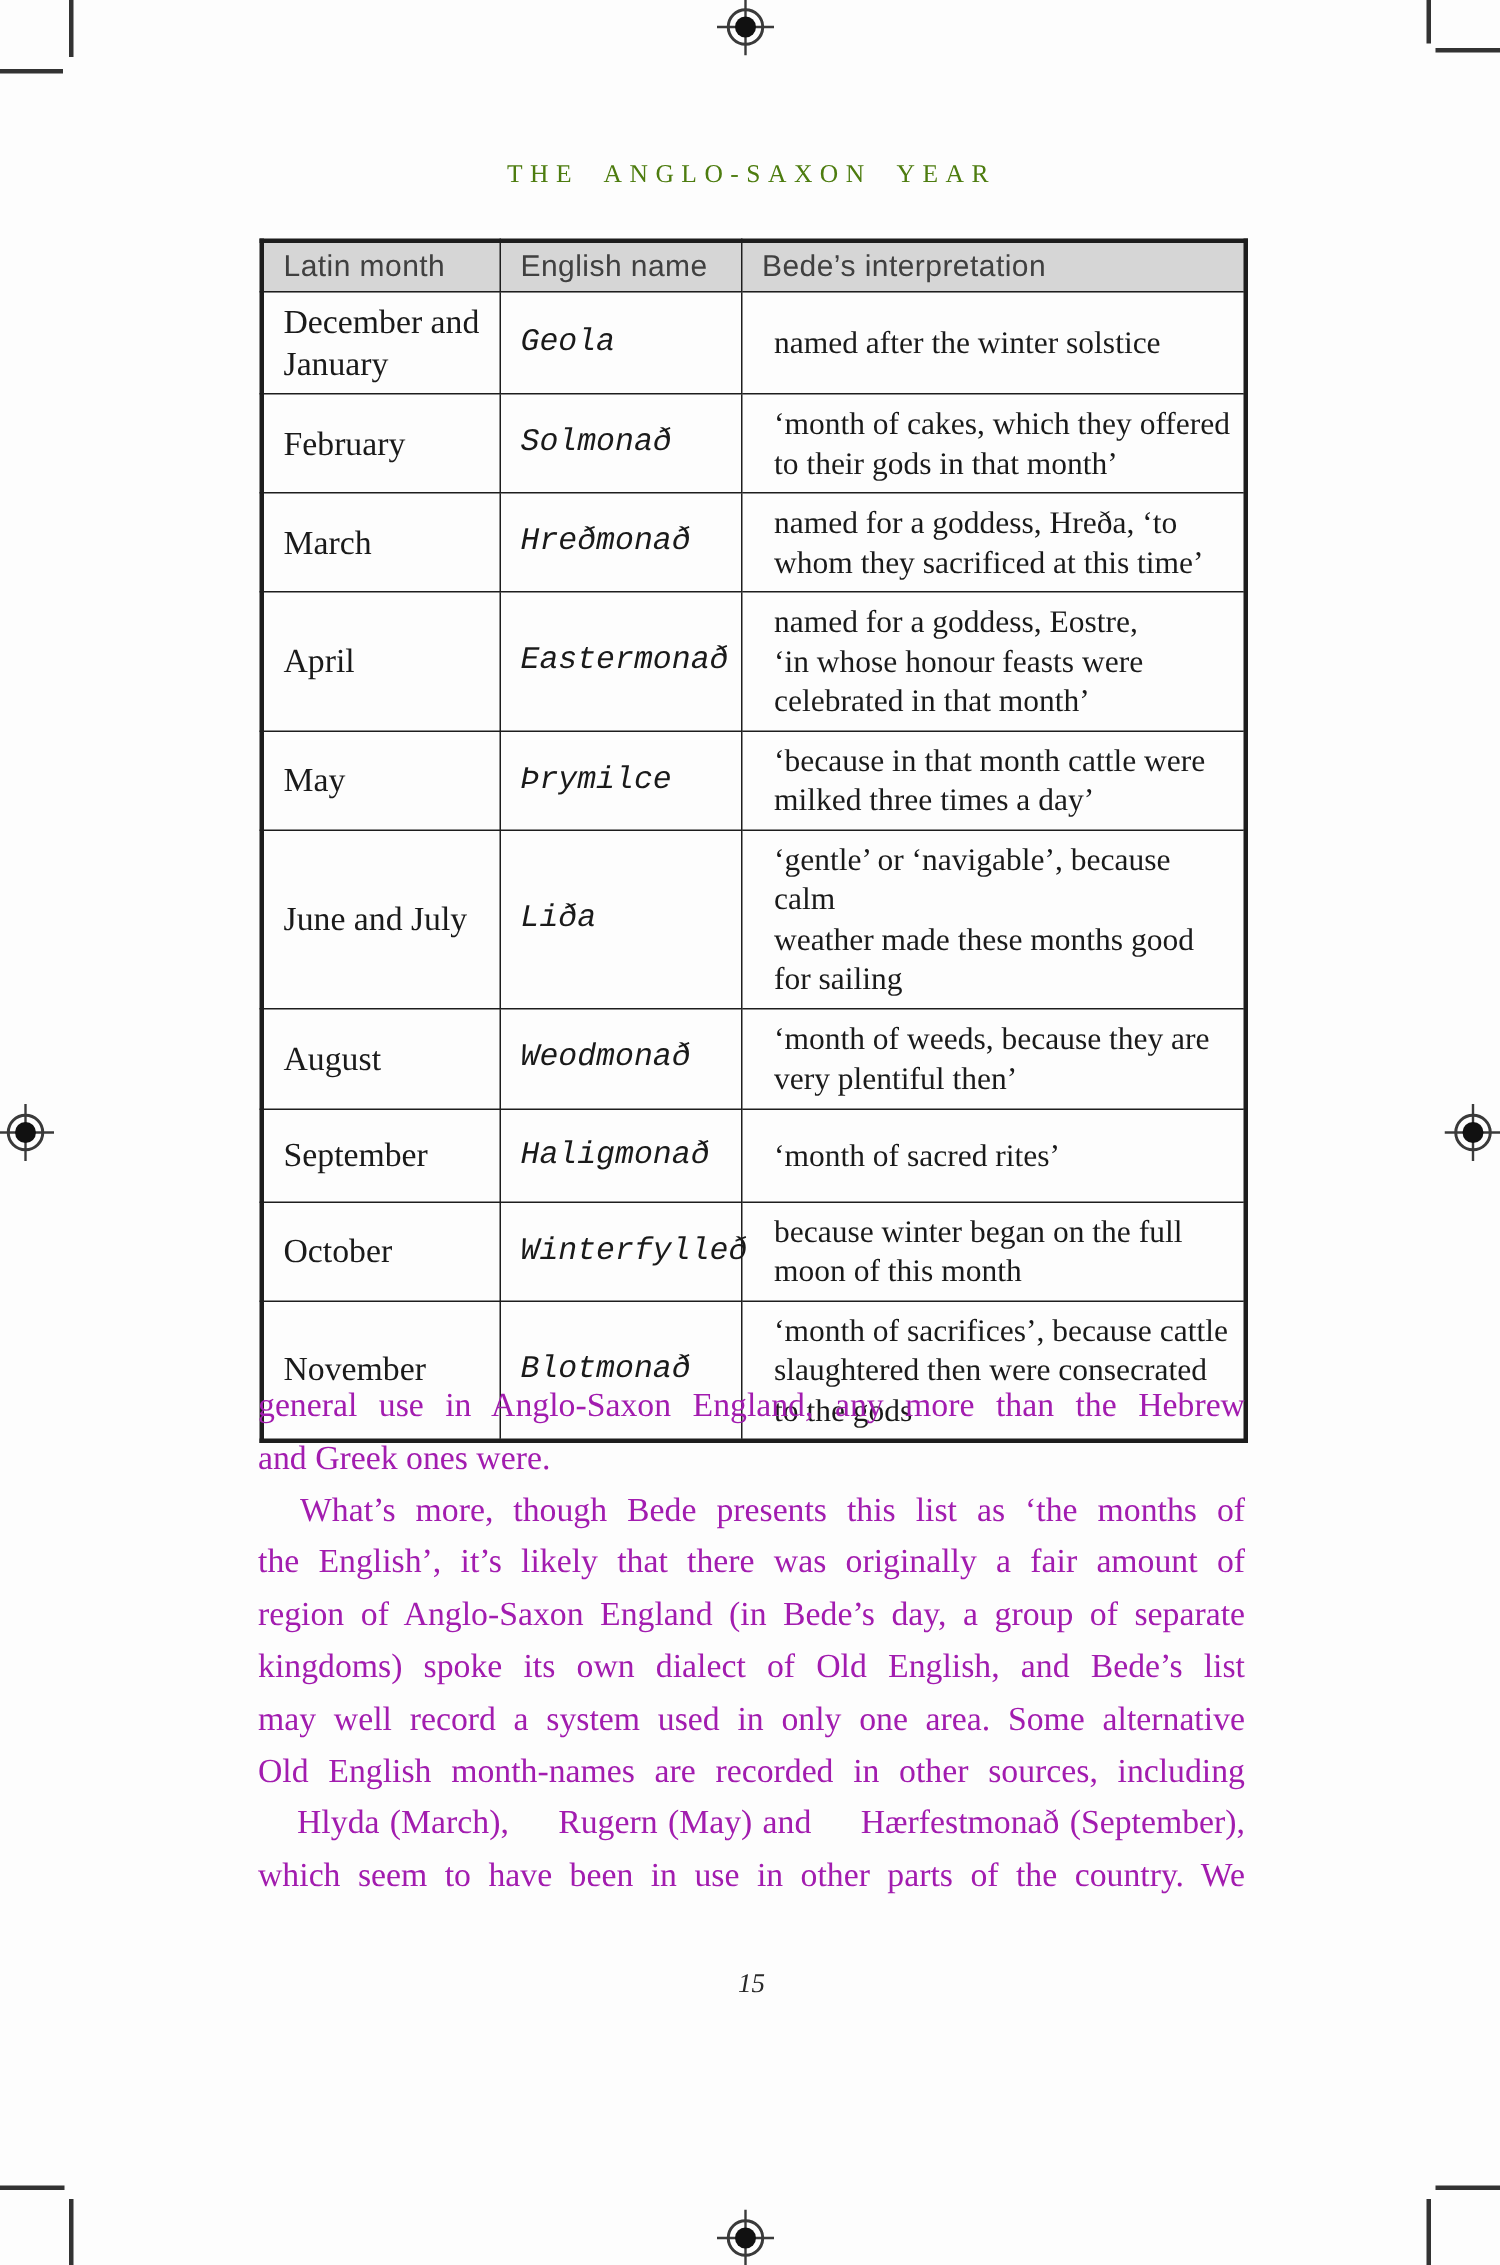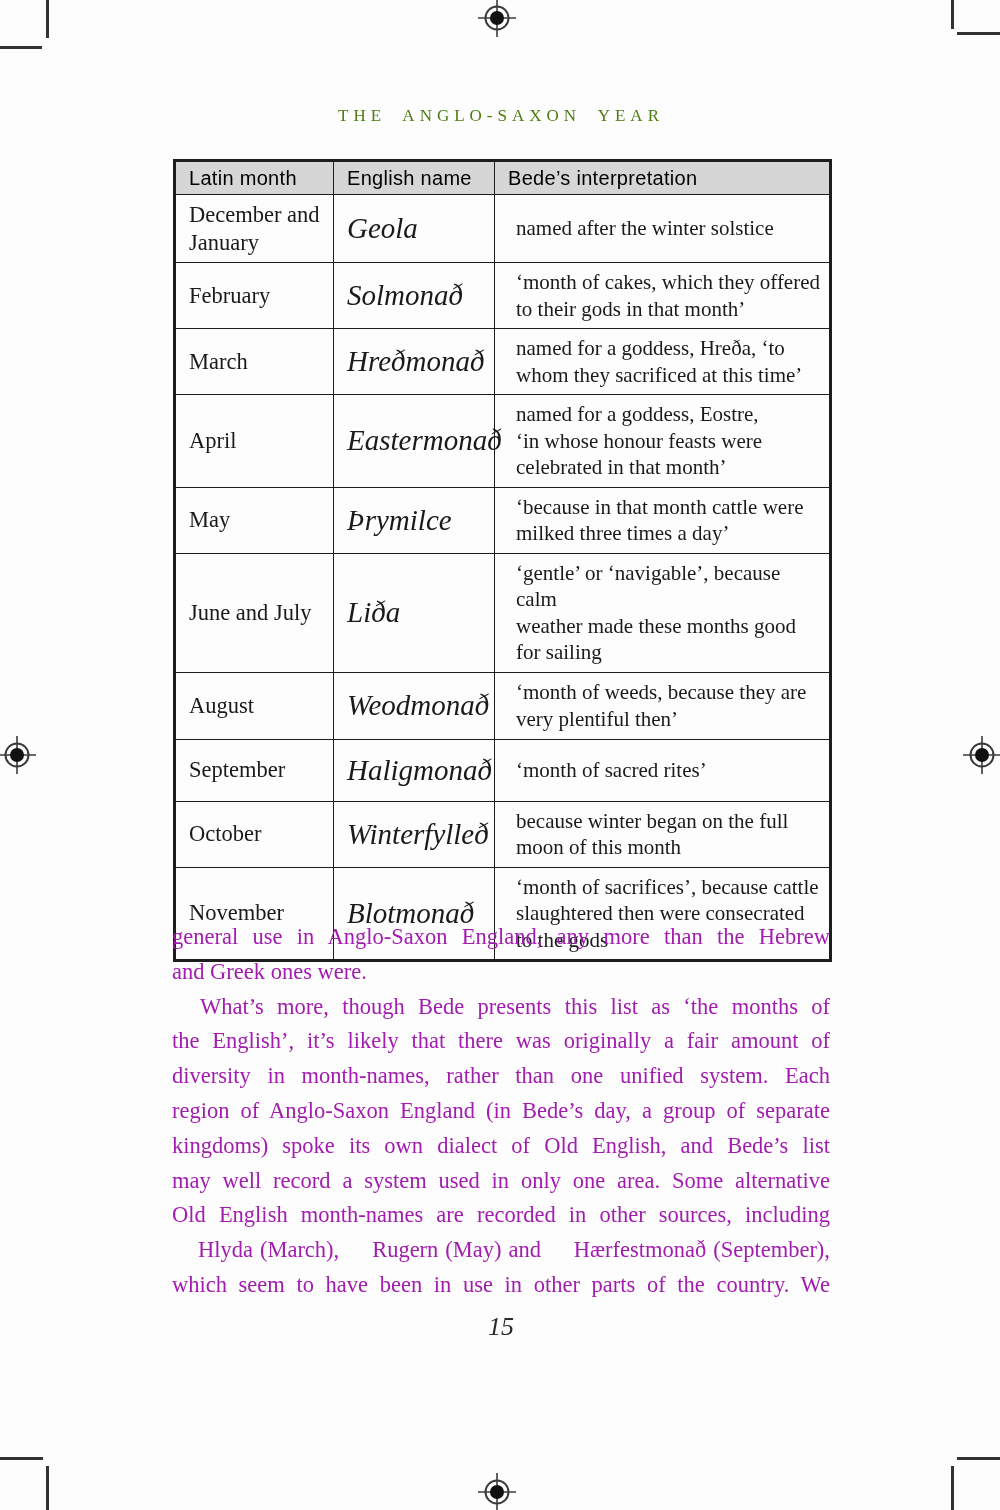--- a/index.html
+++ b/index.html
@@ -25,26 +25,26 @@
   }
   
   .booktable{
     position:absolute;left:173px;top:159px;width:656px;
     border-collapse:collapse;table-layout:fixed;
     border:3px solid #1d1d1d;
   }
   .booktable th,.booktable td{border:1.8px solid #1d1d1d;vertical-align:middle;}
   .booktable th{
     background:#d6d6d6;font-family:"Liberation Sans", sans-serif;
-    font-size:20px;font-weight:normal;text-align:left;color:#000000;
+    font-size:20px;font-weight:normal;text-align:left;color:#404040;
     padding:2px 6px 2px 13px;letter-spacing:0.3px;
   }
   .booktable thead tr{height:34px;}
   td.latin{font-size:22.5px;padding-left:13px;white-space:pre-line;line-height:28px;}
-  td.english{font-size:29px;font-style:italic;padding-left:13px;}
+  td.english{font-size:21px;font-style:italic;padding-left:13px;font-family:Liberation Mono, monospace;}
   td.interp{font-size:21px;line-height:26.5px;white-space:pre-line;padding:6px 8px 6px 21px;}
   tbody tr:nth-child(1){height:68px;}
   tbody tr:nth-child(2){height:60px;}
   tbody tr:nth-child(3){height:63px;}
   tbody tr:nth-child(4){height:80px;}
   tbody tr:nth-child(5){height:59px;}
   tbody tr:nth-child(6){height:84px;}
   tbody tr:nth-child(7){height:67px;}
   tbody tr:nth-child(8){height:62px;}
   tbody tr:nth-child(9){height:62px;}
@@ -54,21 +54,21 @@
     position:absolute;left:172px;top:920px;width:658px;
     font-size:22.5px;line-height:34.8px;color:#a21caf;
   }
   .line{text-align:justify;text-align-last:justify;}
   .line.endline{text-align:left;text-align-last:left;}
   .line.indent{text-indent:28px;}
   .it{margin-left:26px;}
   
   .pageno{
     position:absolute;left:172px;top:1312px;width:658px;text-align:center;
-    font-style:italic;font-size:26px;color:#2a2a2a;
+    font-style:italic;font-size:18px;color:#2a2a2a;
   }
 </style>
 </head>
 <body>
 
 <div class="page">
 
   <div class="regmark" style="left:478px;top:-1px;">
     <svg width="38" height="38" viewBox="0 0 38 38">
       <line x1="19" y1="0" x2="19" y2="38" stroke="#3a3a3a" stroke-width="1.6"></line>
@@ -190,21 +190,20 @@
 to the gods</td>
       </tr>
     </tbody>
   </table>
 
   <div class="bodytext">
     <div class="line">general use in Anglo-Saxon England, any more than the Hebrew</div>
     <div class="line endline">and Greek ones were.</div>
     <div class="line indent">What’s more, though Bede presents this list as ‘the months of</div>
     <div class="line">the English’, it’s likely that there was originally a fair amount of</div>
-    <div class="line">diversity in month-names, rather than one unified system. Each</div>
     <div class="line">region of Anglo-Saxon England (in Bede’s day, a group of separate</div>
     <div class="line">kingdoms) spoke its own dialect of Old English, and Bede’s list</div>
     <div class="line">may well record a system used in only one area. Some alternative</div>
     <div class="line">Old English month-names are recorded in other sources, including</div>
     <div class="line"><span class="it">Hlyda</span><span> (March), </span><span class="it">Rugern</span><span> (May) and </span><span class="it">Hærfestmonað</span><span> (September),</span></div>
     <div class="line">which seem to have been in use in other parts of the country. We</div>
   </div>
 
   <div class="pageno">15</div>
 

